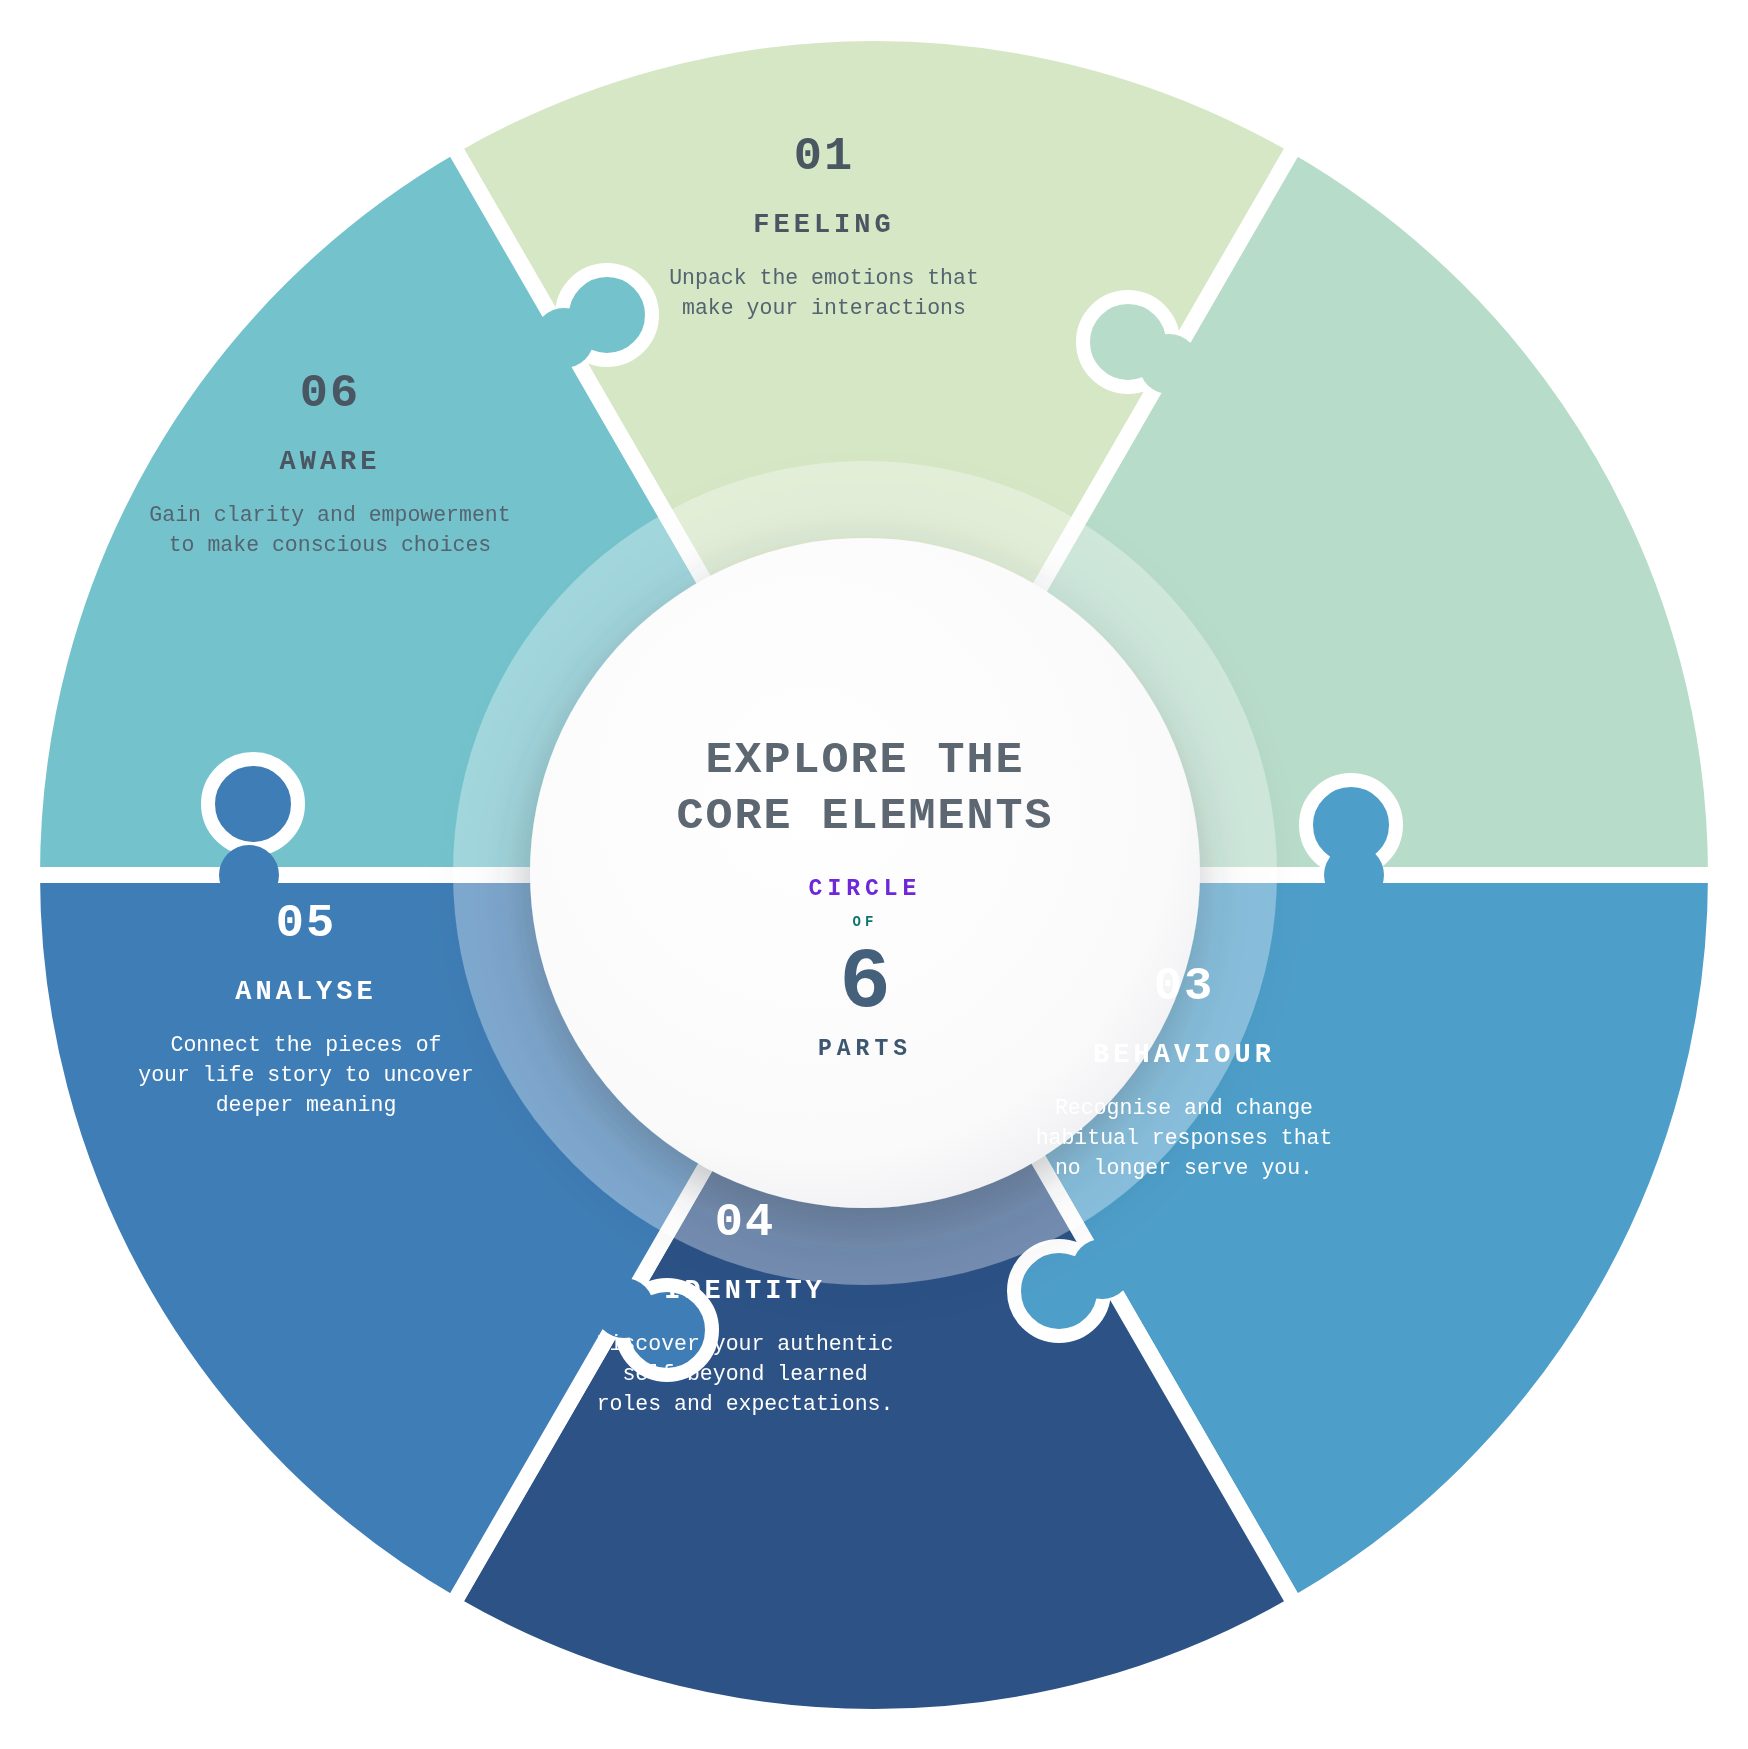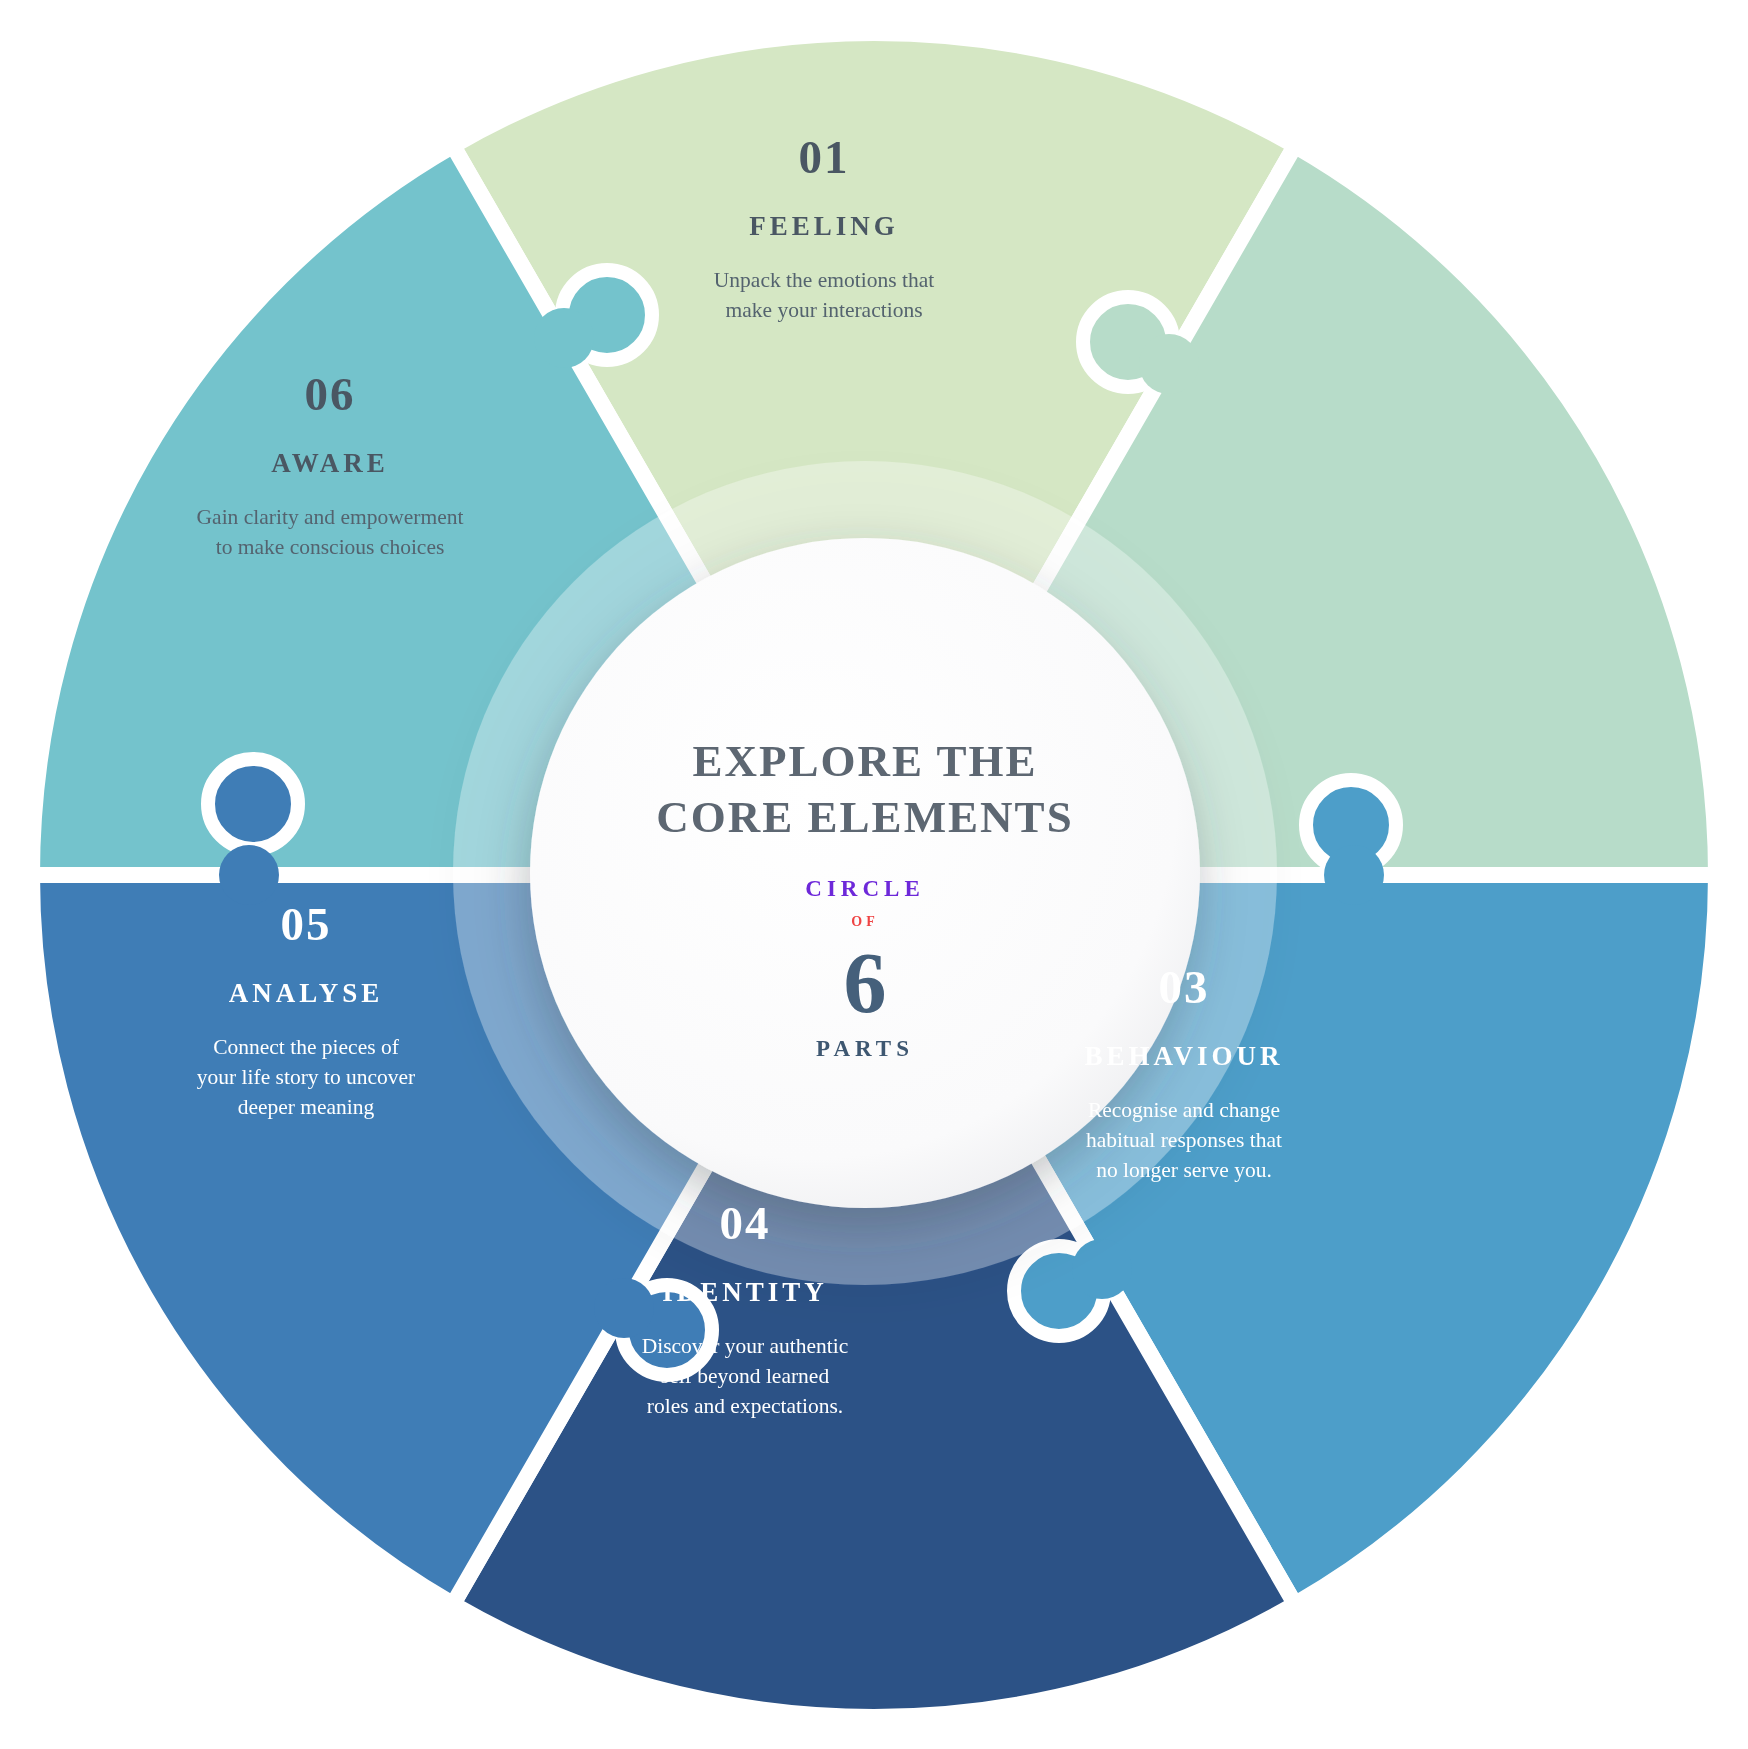--- a/index.html
+++ b/index.html
@@ -1,20 +1,20 @@
 <!DOCTYPE html>
 <html><head>
 <meta charset="utf-8">
 <style>
   html,body{margin:0;padding:0;background:#ffffff;}
   .stage{
     position:relative;
     width:1748px;height:1749px;
     background:#ffffff;
-    font-family:Liberation Serif, serif;
+    font-family:Liberation Mono, monospace;
     overflow:hidden;
   }
   .stage svg{position:absolute;left:0;top:0;}
   .overlay{position:absolute;left:0;top:0;width:100%;height:100%;pointer-events:none;}
   .seg-label{
     position:absolute;
     transform:translateX(-50%);
     text-align:center;
   }
   .seg-num{
@@ -59,21 +59,21 @@
     font-size:23px;
     font-weight:700;
     letter-spacing:5px;
     color:#6d28d9;
     margin-top:30px;
   }
   .center-of{
     font-size:14px;
     font-weight:700;
     letter-spacing:4px;
-    color:#ef4444;
+    color:#0f766e;
     margin-top:12px;
   }
   .center-count{
     font-size:86px;
     font-weight:600;
     line-height:1.05;
     color:#45607b;
     margin-top:8px;
   }
   .center-parts{

